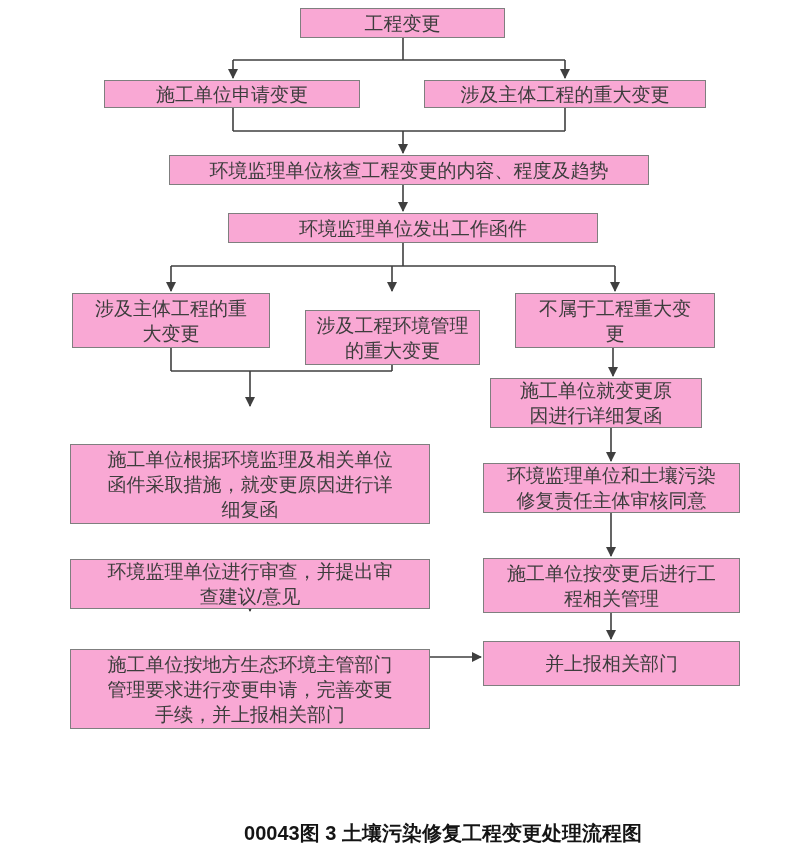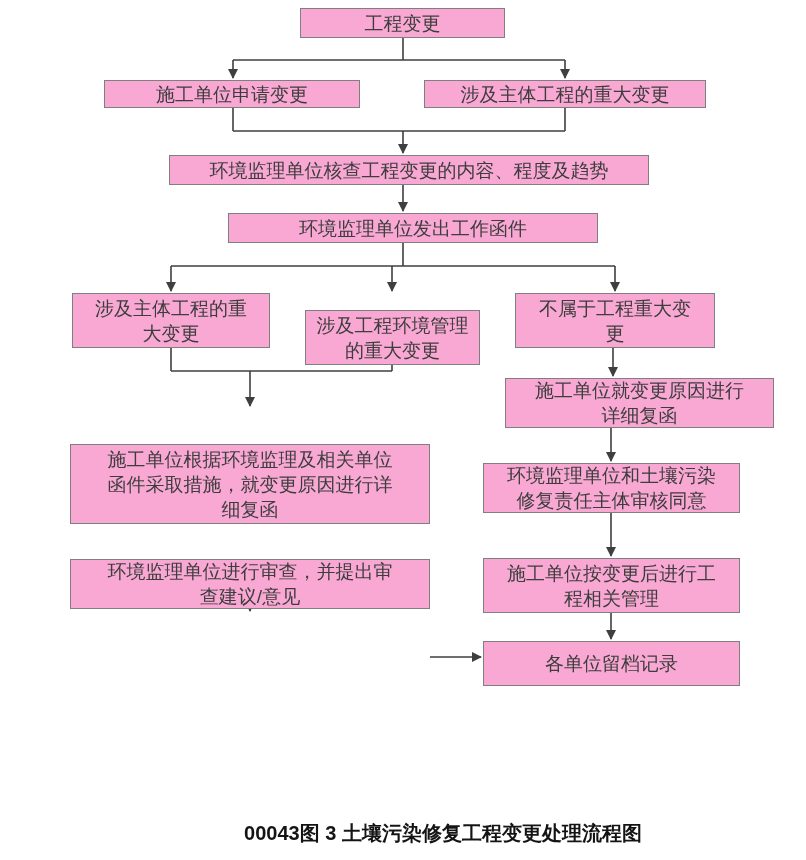--- a/index.html
+++ b/index.html
@@ -111,24 +111,25 @@
   <div class="node pad-b6" style="left:72px;top:293px;width:198px;height:55px">涉及主体工程的重大变更</div>
 
   <div class="node pad-b7" style="left:305px;top:293px;width:175px;height:55px">涉及工程环境管理的重大变更</div>
 
   <div class="node pad-b8" style="left:515px;top:293px;width:200px;height:55px">不属于工程重大变更</div>
 
   <div class="node pad-wide" style="left:70px;top:408px;width:360px;height:80px">施工单位根据环境监理及相关单位函件采取措施，就变更原因进行详细复函</div>
 
   <div class="node pad-wide" style="left:70px;top:523px;width:360px;height:50px">环境监理单位进行审查，并提出审查建议/意见</div>
 
+  <div class="node pad-wide" style="left:70px;top:613px;width:360px;height:80px">施工单位按地方生态环境主管部门管理要求进行变更申请，完善变更手续，并上报相关部门</div>
 
-  <div class="node pad-right" style="left:505px;top:378px;width:269px;height:50px">施工单位就变更原因进行详细复函</div>
+  <div class="node pad-right" style="left:490px;top:378px;width:212px;height:50px">施工单位就变更原因进行详细复函</div>
 
   <div class="node pad-right" style="left:483px;top:558px;width:257px;height:55px">施工单位按变更后进行工程相关管理</div>
 
   <div class="node pad-right" style="left:483px;top:463px;width:257px;height:50px">环境监理单位和土壤污染修复责任主体审核同意</div>
 
-  <div class="node pad-right" style="left:483px;top:641px;width:257px;height:45px">各单位留档记录</div>
+  <div class="node pad-right" style="left:483px;top:641px;width:257px;height:45px">并上报相关部门</div>
 
   <div class="caption">00043图 3 土壤污染修复工程变更处理流程图</div>
 
 </div>
 
 </body></html>

